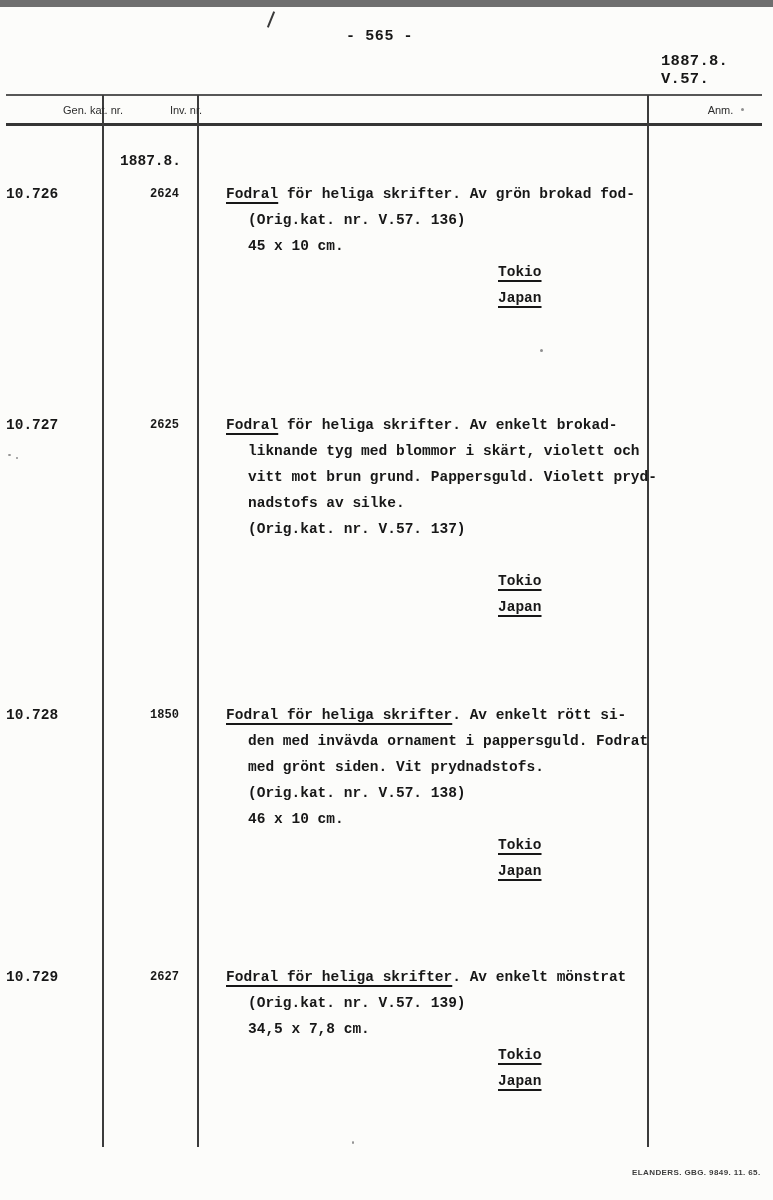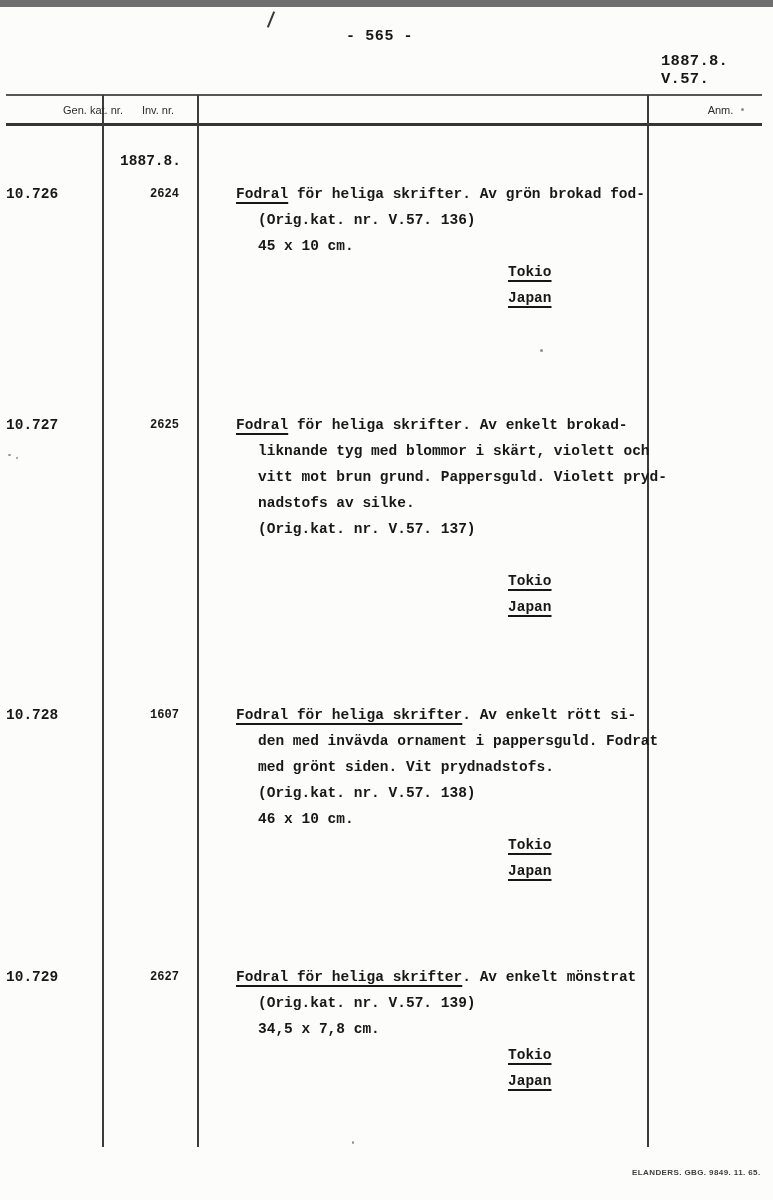--- a/index.html
+++ b/index.html
@@ -22,32 +22,32 @@
   .hline.top { top:87px; height:2px; background:#575757; }
   .hline.header-bottom { top:116px; height:3px; background:#353535; }
   .vline { position:absolute; top:88px; height:1052px; width:2px; background:#3c3c3c; }
   .v1 { left:102px; } .v2 { left:197px; } .v3 { left:647px; }
   
   .colhead {
     position:absolute; top:97px; font-family:"Liberation Sans", sans-serif;
     font-size:11px; color:#2d2d2d; text-align:center;
   }
   .h1 { left:0;   width:102px;padding-left:42px; }
-  .h2 { left:102px; width:112px; }
+  .h2 { left:102px; width:112px;padding-left:28px; }
   .h4 { left:647px; width:115px;padding-left:16px; }
   
   .inv-year {
     position:absolute; top:146px; left:103px; width:95px; text-align:center;
     font-size:14.5px; font-weight:700;
   }
   
   .entry { position:absolute; left:0; width:773px; }
   .gk  { position:absolute; left:6px; top:0; font-size:14.5px; font-weight:700; line-height:26px; }
   .inv { position:absolute; left:117px; top:0; width:95px; text-align:center; font-size:12px; font-weight:700; line-height:26px; }
-  .body-col { position:absolute; left:236px; top:0; width:440px; font-size:14.5px; font-weight:700; }
+  .body-col { position:absolute; left:226px; top:0; width:440px; font-size:14.5px; font-weight:700; }
   .line { line-height:26px; min-height:26px; white-space:nowrap; }
   .line.indent { padding-left:22px; }
   .line.place { padding-left:272px; }
   .ul { text-decoration:underline; text-decoration-thickness:2px; text-underline-offset:3.5px; }
   
   .printer-mark {
     position:absolute; top:1161px; left:632px;
     font-family:"Liberation Sans", sans-serif; font-size:8px; font-weight:700;
     color:#3d3d3d; letter-spacing:0.4px;
   }
@@ -112,21 +112,21 @@
           <div class="line indent"><span>vitt mot brun grund. Pappersguld. Violett pryd-</span></div>
           <div class="line indent"><span>nadstofs av silke.</span></div>
           <div class="line indent"><span>(Orig.kat. nr. V.57. 137)</span></div>
           <div class="line"></div>
           <div class="line place"><span class="ul">Tokio</span></div>
           <div class="line place"><span class="ul">Japan</span></div>
         </div>
       </div>
       <div class="entry" style="top: 695px;">
         <div class="gk">10.728</div>
-        <div class="inv">1607</div>
+        <div class="inv">1850</div>
         <div class="body-col">
           <div class="line"><span class="ul">Fodral för heliga skrifter</span><span>. Av enkelt rött si-</span></div>
           <div class="line indent"><span>den med invävda ornament i pappersguld. Fodrat</span></div>
           <div class="line indent"><span>med grönt siden. Vit prydnadstofs.</span></div>
           <div class="line indent"><span>(Orig.kat. nr. V.57. 138)</span></div>
           <div class="line indent"><span>46 x 10 cm.</span></div>
           <div class="line place"><span class="ul">Tokio</span></div>
           <div class="line place"><span class="ul">Japan</span></div>
         </div>
       </div>

